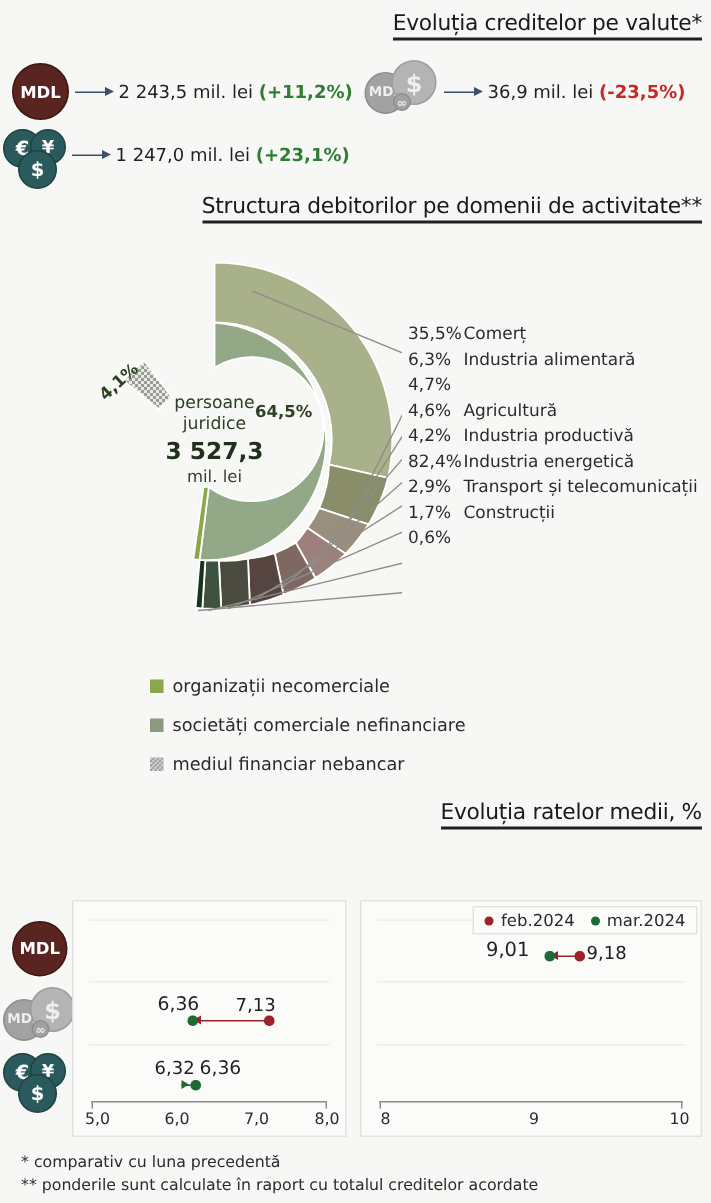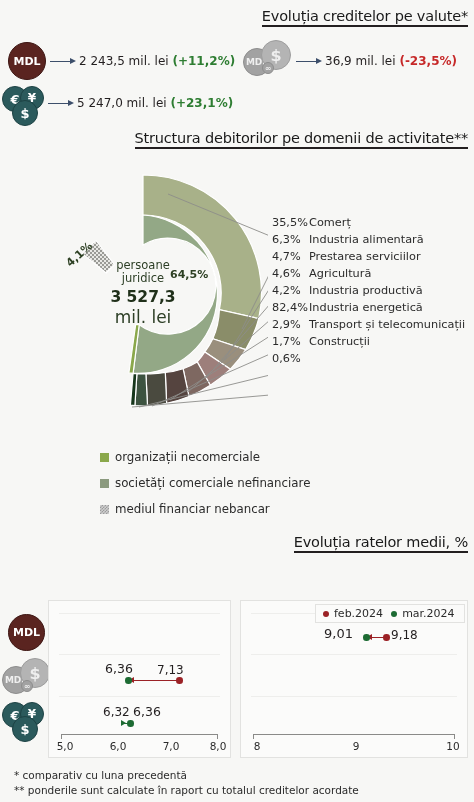--- a/index.html
+++ b/index.html
@@ -36,21 +36,21 @@
   .pct-up{color:#2e7d32;font-weight:bold;}
   .pct-dn{color:#c62828;font-weight:bold;}
 
   
   .donut-wrap{position:absolute;left:18px;top:168px;width:250px;height:250px;}
   .donut-center{position:absolute;left:0;top:0;width:250px;height:250px;
       display:flex;flex-direction:column;align-items:center;justify-content:center;
       pointer-events:none;}
   .dc-l1{font-size:11.5px;color:#2d3f26;line-height:1.15;text-align:center;}
   .dc-big{font-size:15.5px;font-weight:bold;color:#20301a;margin-top:3px;}
-  .dc-unit{font-size:17px;color:#2d3f26;margin-top:1px;}
+  .dc-unit{font-size:11px;color:#2d3f26;margin-top:1px;}
   .ring-lbl{position:absolute;font-size:11px;font-weight:bold;color:#2d4023;}
 
   
   .callouts{position:absolute;left:272px;top:216px;width:200px;}
   .co-row{display:flex;font-size:11.3px;line-height:14.4px;color:#2b2b2b;margin-bottom:2.6px;}
   .co-pct{width:37px;flex:0 0 37px;text-align:left;}
   .co-lbl{flex:1;}
 
   
   .legend{position:absolute;left:62px;top:450px;}
@@ -103,21 +103,21 @@
 </div>
 
 <div class="abs" style="left:2px;top:86px;width:48px;height:44px;">
   <div class="coin coin-teal" style="left:0px;top:0px;width:26px;height:26px;font-size:13px;">€</div>
   <div class="coin coin-teal" style="left:18px;top:0px;width:24px;height:24px;font-size:12px;">¥</div>
   <div class="coin coin-teal" style="left:10px;top:14px;width:26px;height:26px;font-size:13px;">$</div>
 </div>
 <div class="abs arrow-line" style="left:48px;top:103px;width:22px;"></div>
 <div class="abs arrow-head" style="left:68px;top:99.5px;"></div>
 <div class="abs valtxt" style="left:77px;top:96px;">
-  <span>5 247,0 mil. lei</span>
+  <span>1 247,0 mil. lei</span>
   <span class="pct-up">(+23,1%)</span>
 </div>
 
 <div class="abs" style="left:243px;top:40px;width:50px;height:42px;">
   <div class="coin coin-grey-d" style="left:0px;top:8px;width:28px;height:28px;font-size:9px;">MDL</div>
   <div class="coin coin-grey" style="left:18px;top:0px;width:30px;height:30px;font-size:16px;">$</div>
   <div class="coin coin-grey-d" style="left:19px;top:22px;width:12px;height:12px;font-size:8px;">∞</div>
 </div>
 <div class="abs arrow-line" style="left:296px;top:61px;width:22px;"></div>
 <div class="abs arrow-head" style="left:316px;top:57.5px;"></div>
@@ -194,21 +194,20 @@
   <div class="co-row">
     <span class="co-pct">35,5%</span>
     <span class="co-lbl">Comerț</span>
   </div>
   <div class="co-row">
     <span class="co-pct">6,3%</span>
     <span class="co-lbl">Industria alimentară</span>
   </div>
   <div class="co-row">
     <span class="co-pct">4,7%</span>
-    <span class="co-lbl">Prestarea serviciilor</span>
   </div>
   <div class="co-row">
     <span class="co-pct">4,6%</span>
     <span class="co-lbl">Agricultură</span>
   </div>
   <div class="co-row">
     <span class="co-pct">4,2%</span>
     <span class="co-lbl">Industria productivă</span>
   </div>
   <div class="co-row">
@@ -282,21 +281,21 @@
   <div class="tick" style="left:69px;top:139px;">6,0</div>
   <div class="tick" style="left:122px;top:139px;">7,0</div>
   <div class="tick" style="left:169px;top:139px;">8,0</div>
 </div>
 
 <div class="panel" style="left:240px;top:600px;width:228px;height:158px;">
   <div class="gridline" style="top:12px;"></div>
   <div class="gridline" style="top:53px;"></div>
   <div class="gridline" style="top:95px;"></div>
 
-  <div class="lgbox" style="left:74px;top:3px;width:150px;height:19px;">
+  <div class="lgbox" style="left:74px;top:3px;width:150px;height:19px;justify-content:space-between;">
     <span class="lgitem">
       <span class="lgdot" style="background:#9b2226;"></span>
       <span>feb.2024</span>
     </span>
     <span class="lgitem">
       <span class="lgdot" style="background:#1d6b33;"></span>
       <span>mar.2024</span>
     </span>
   </div>
 

